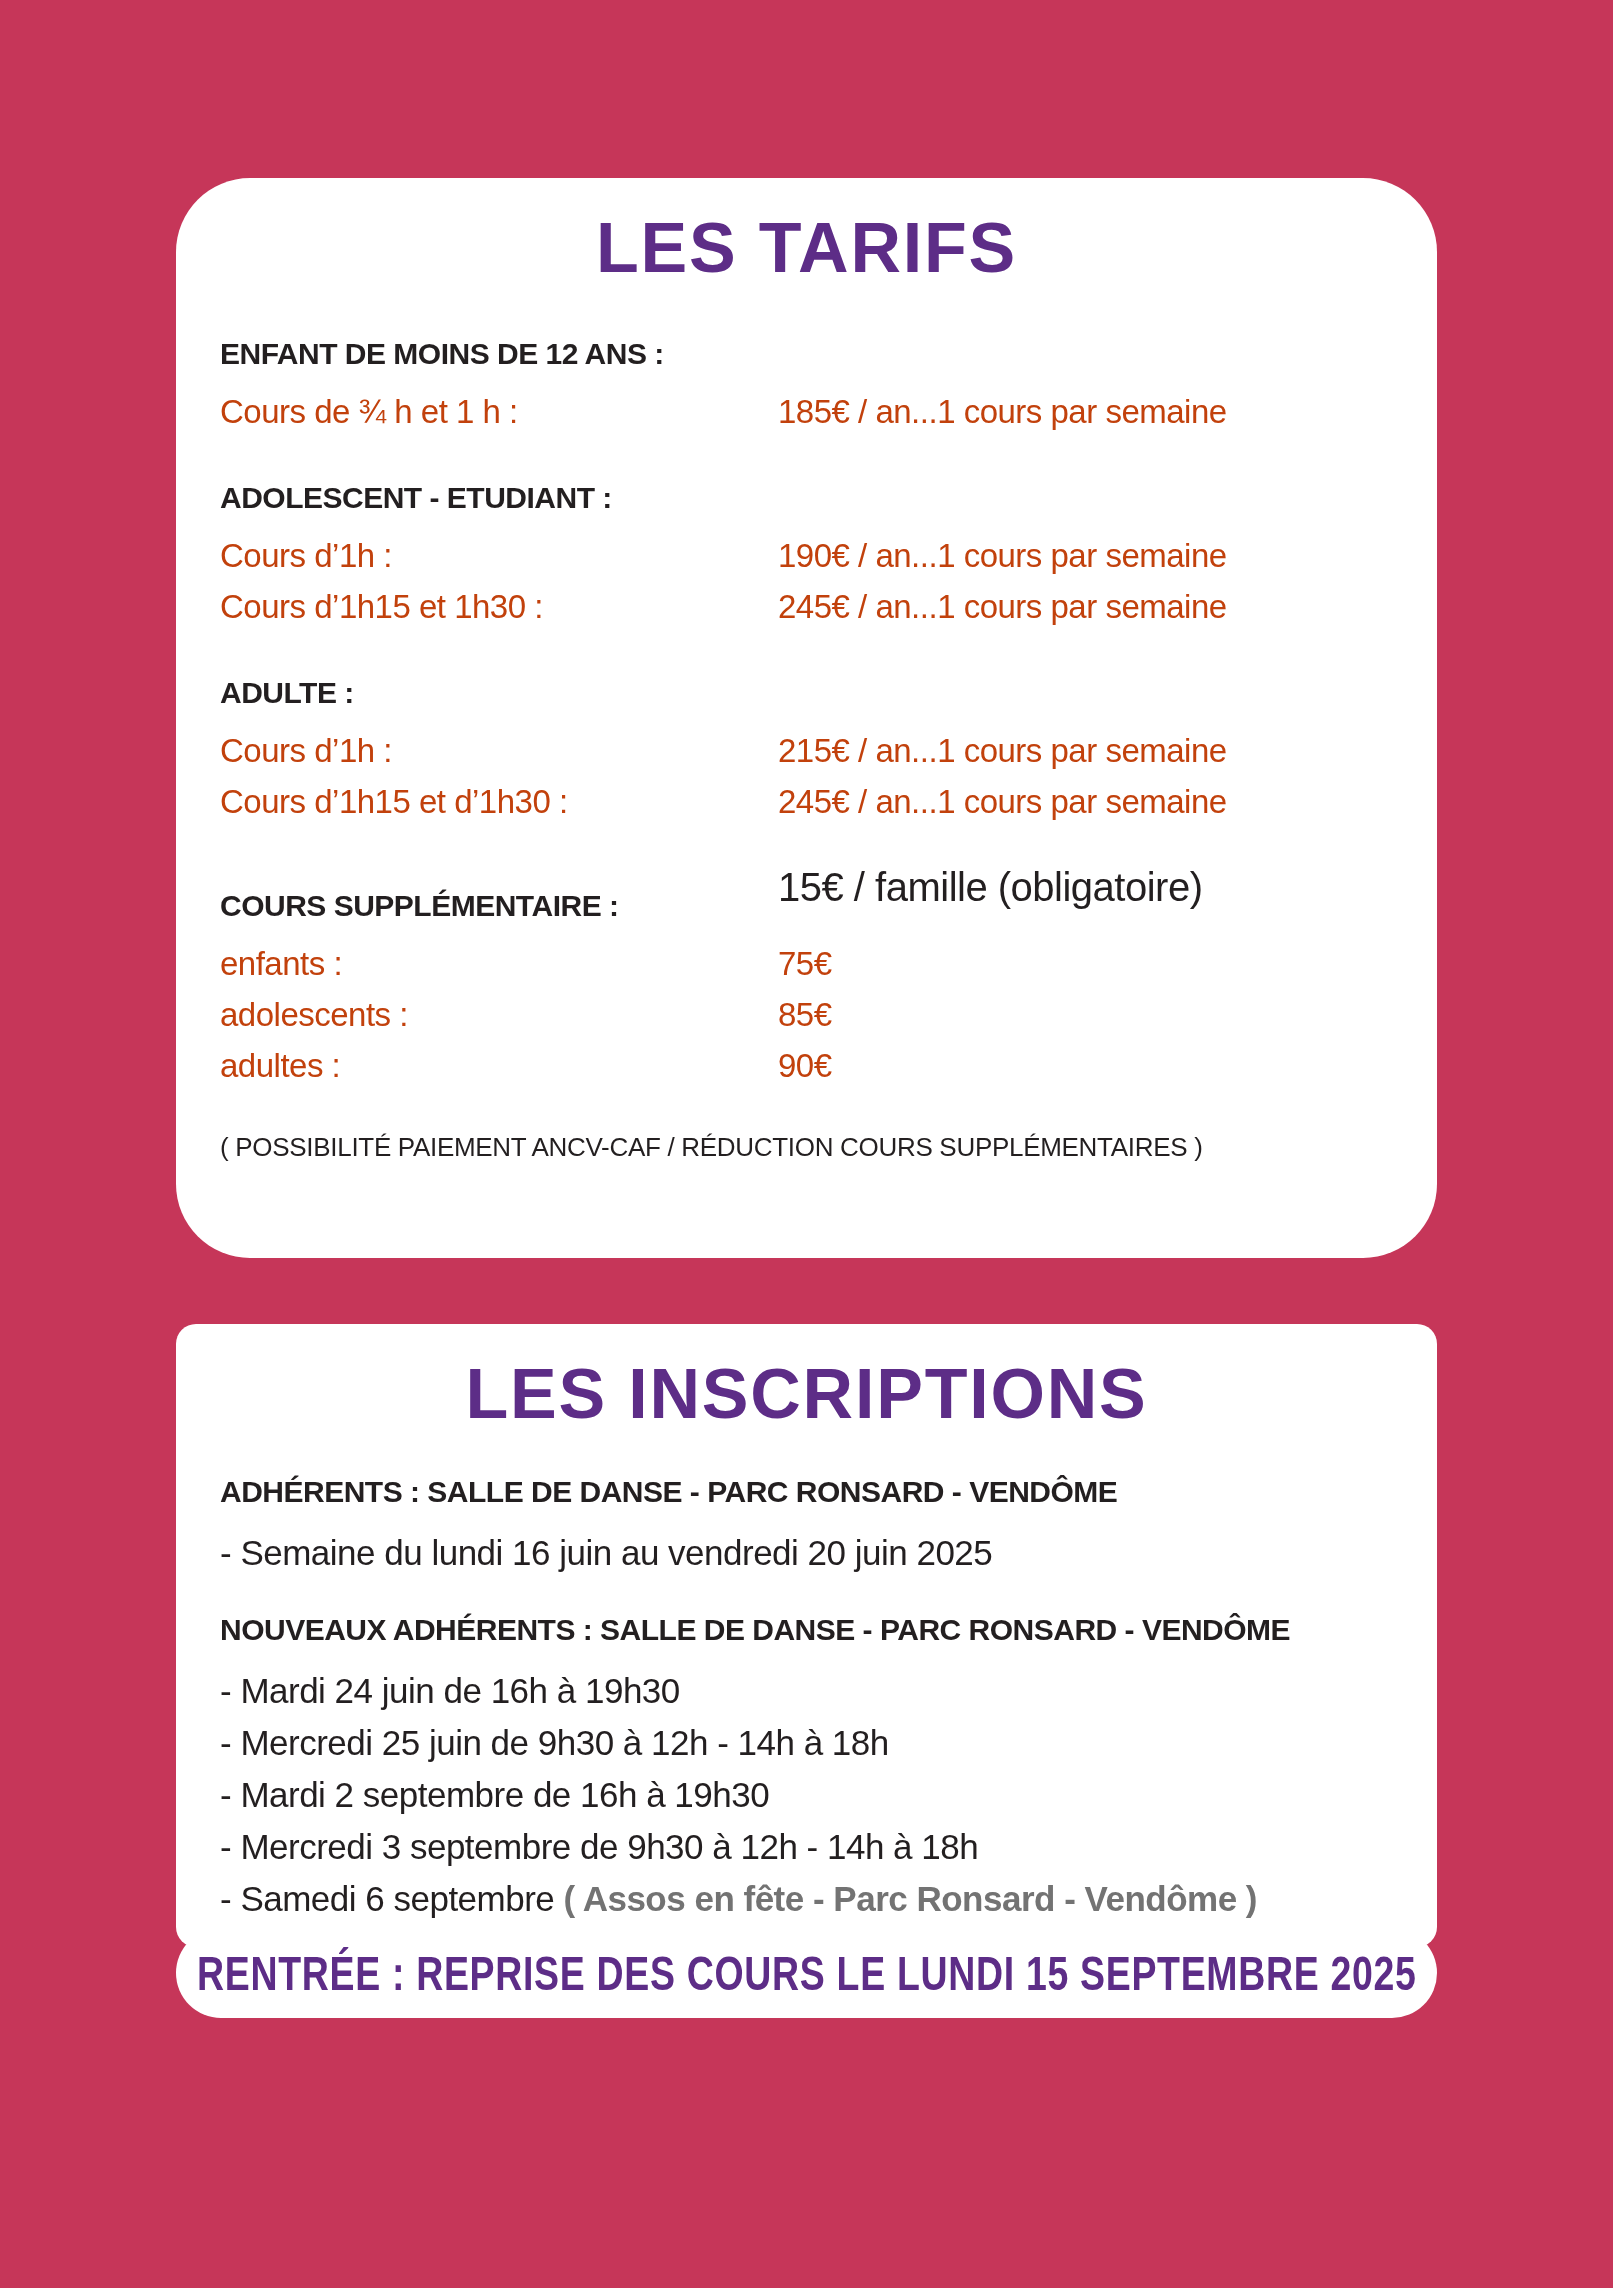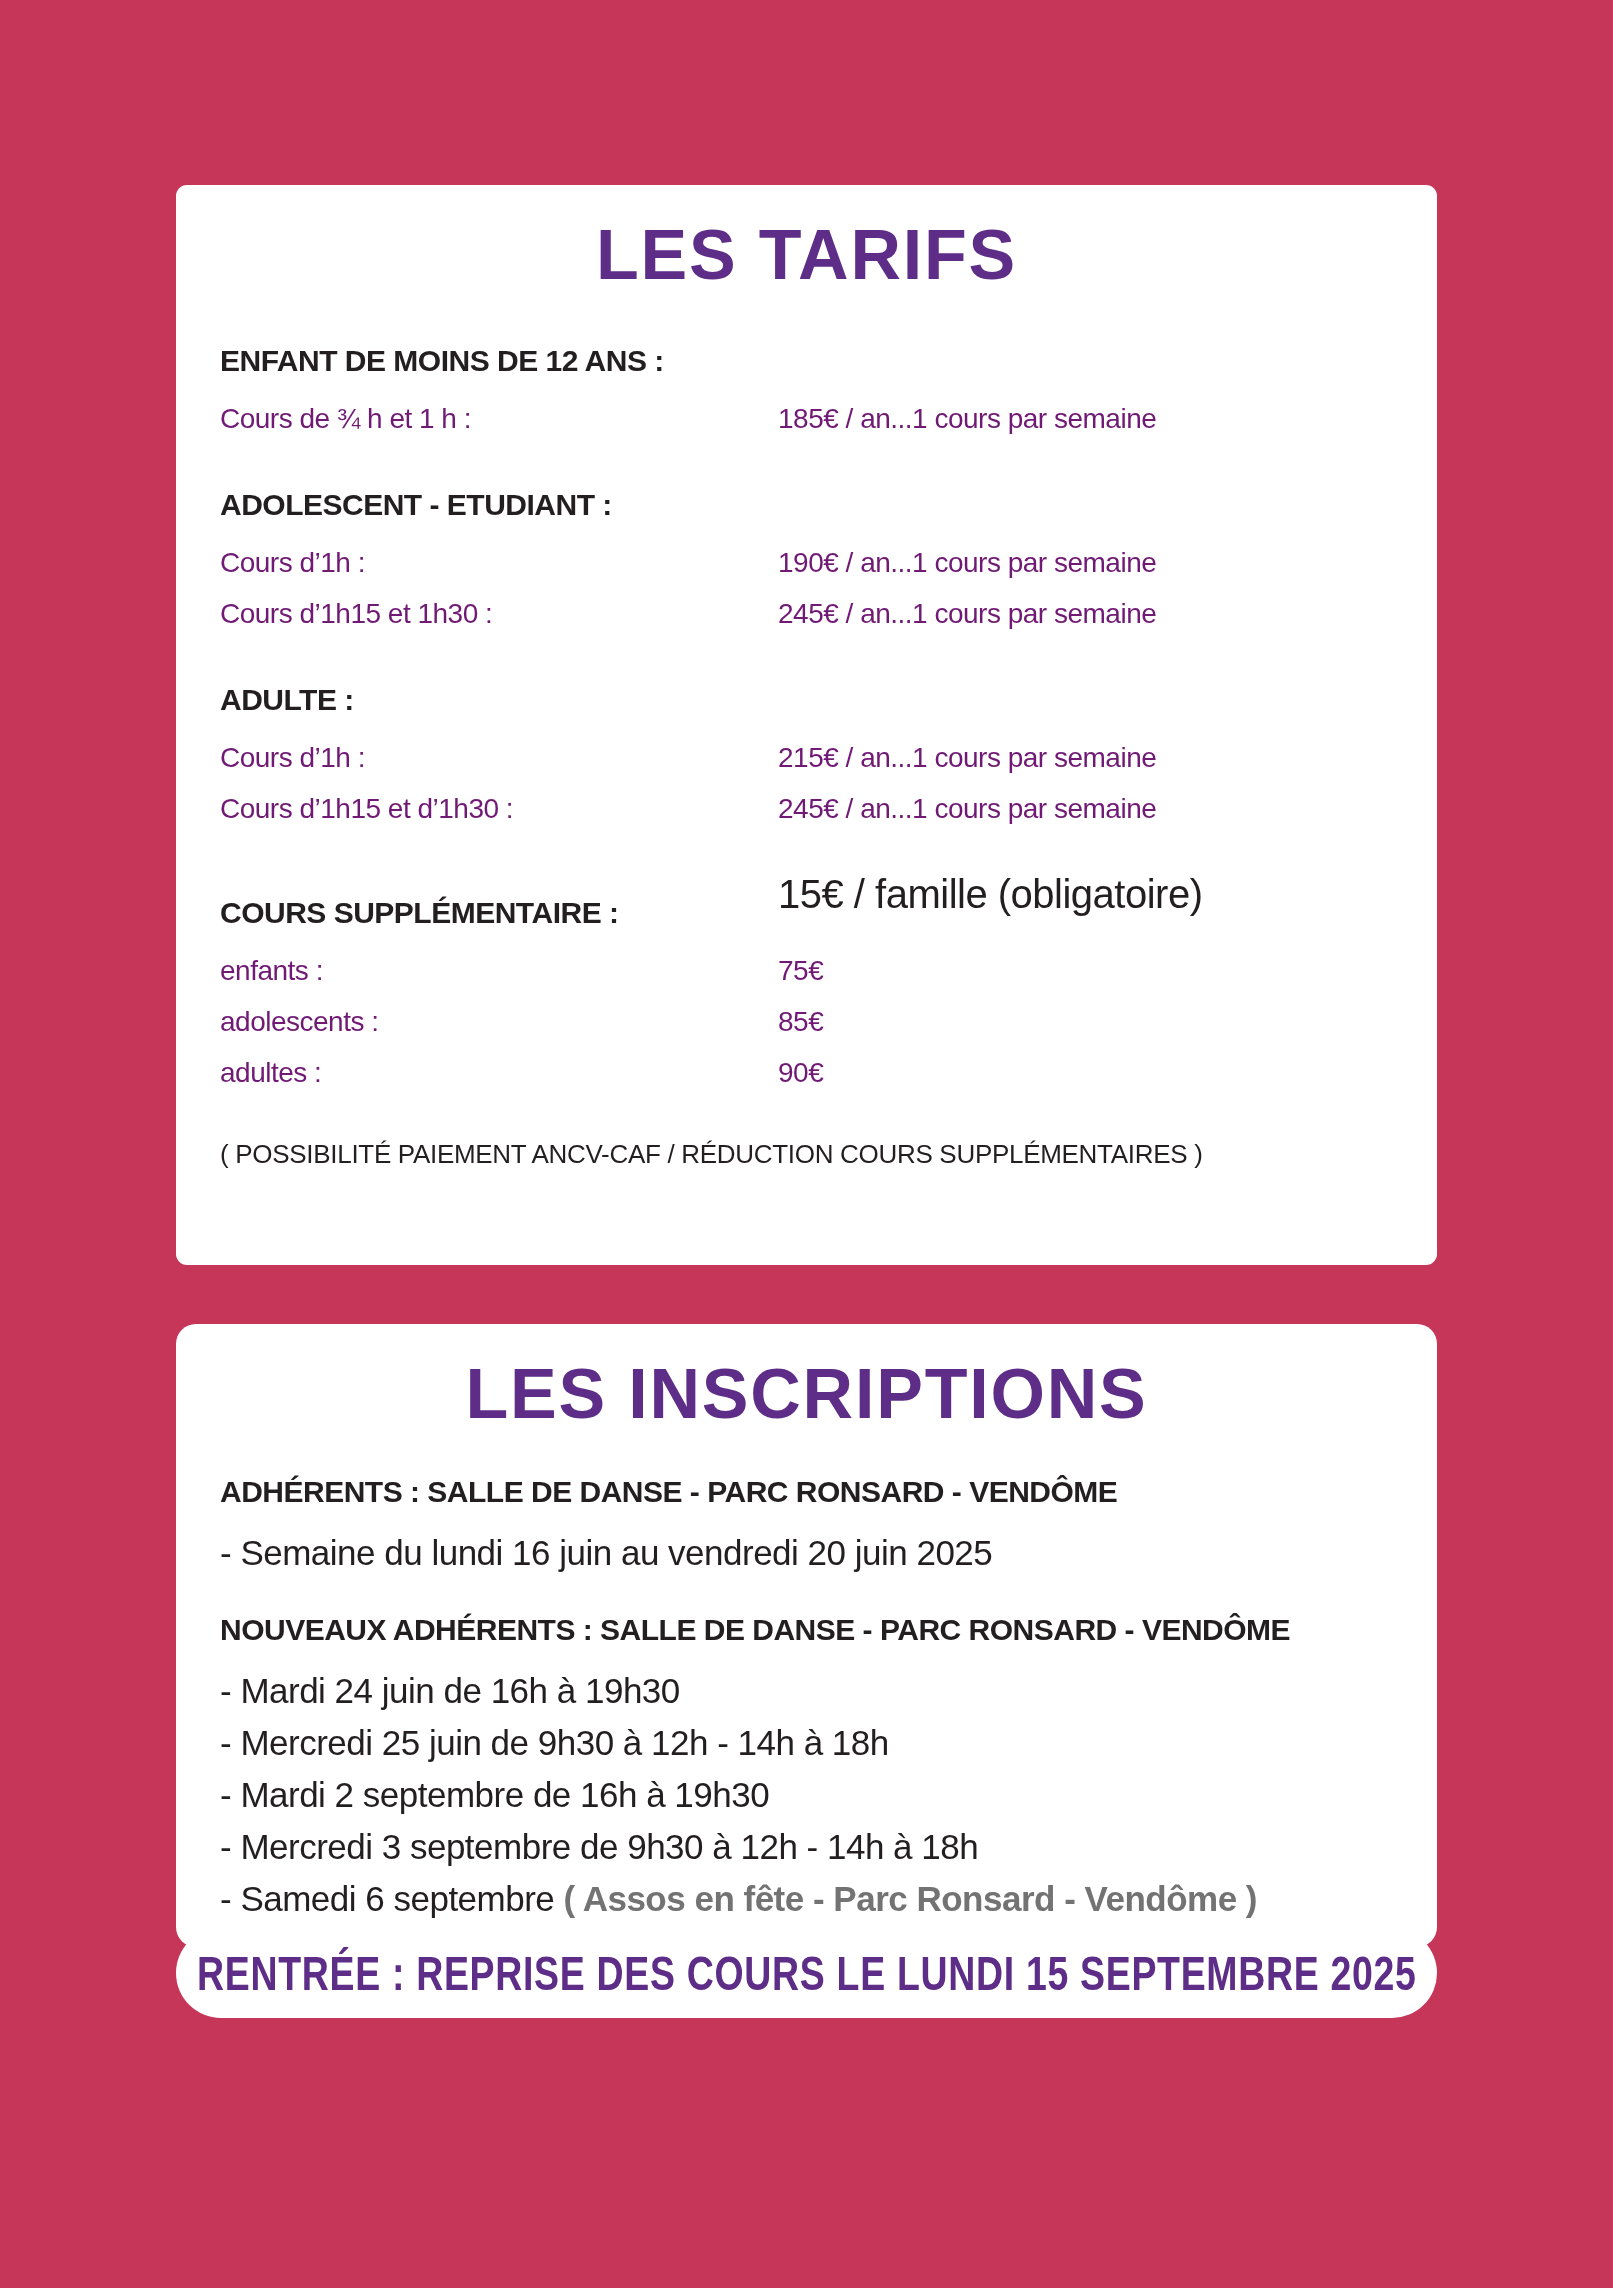--- a/index.html
+++ b/index.html
@@ -12,21 +12,21 @@
   }
   .card{
     position:absolute;
     left:176px;
     width:1261px;
     background:#FFFFFF;
     border-radius:74px;
     box-sizing:border-box;
     padding:28px 44px 0 44px;
   }
-  .card-tarifs{top:185px;height:1080px;border-radius:11px;}
+  .card-tarifs{top:178px;height:1080px;}
   .card-inscriptions{top:1324px;height:623px;border-radius:20px;}
   .card-title{
     margin:7.4px 0 0 0;
     text-align:center;
     font-size:70px;
     line-height:70px;
     font-weight:700;
     letter-spacing:1.8px;
     color:#5D2D87;
     white-space:nowrap;
@@ -38,23 +38,23 @@
     font-size:30px;
     line-height:37px;
     font-weight:700;
     color:#231F20;
     letter-spacing:-0.5px;
     margin-bottom:14px;
     white-space:nowrap;
   }
   .row{
     position:relative;
-    font-size:28px;
+    font-size:33px;
     line-height:51px;
-    color:#701a75;
+    color:#c2410c;
     letter-spacing:-0.5px;
     white-space:nowrap;
   }
   .row-value{
     position:absolute;
     left:558px;
     top:0;
   }
   .inline-row{position:relative;}
   .inline-row .sec-header{margin-bottom:0;}

